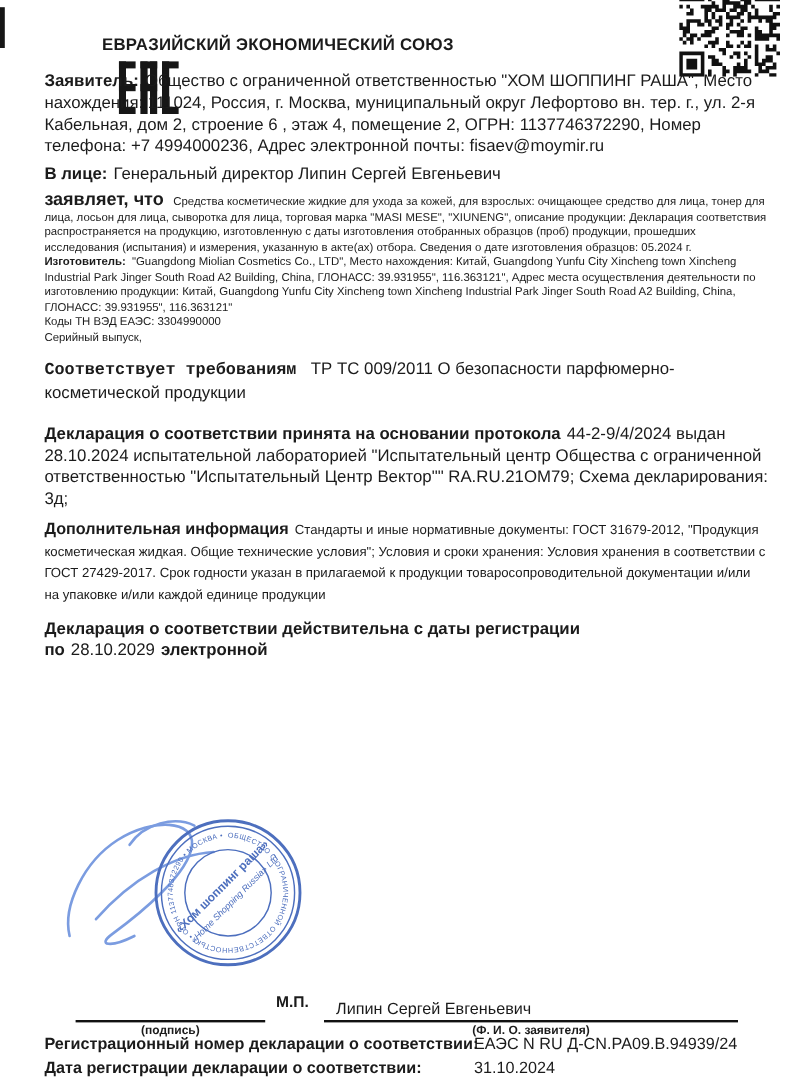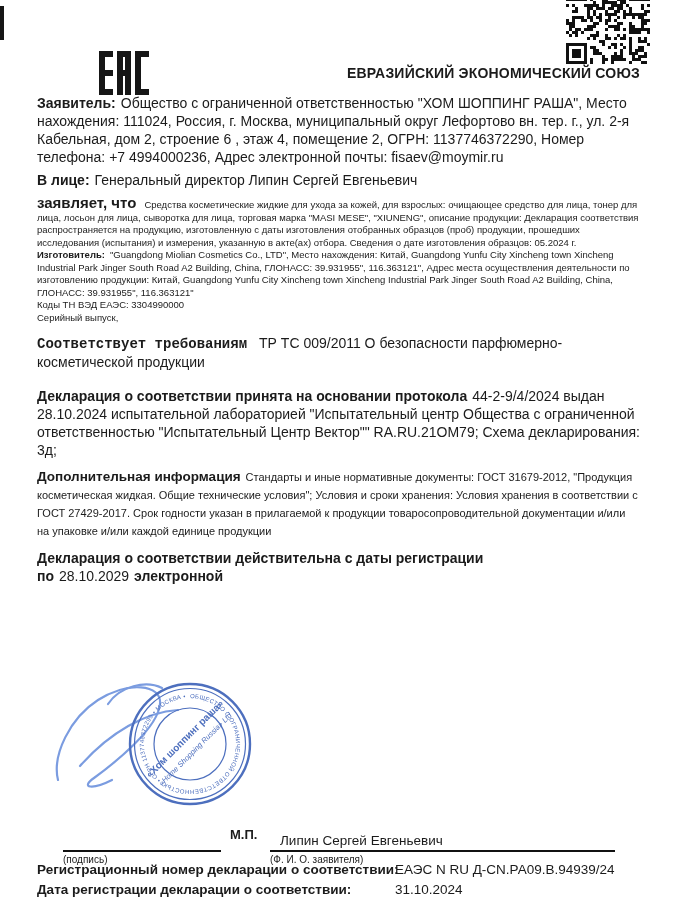--- a/index.html
+++ b/index.html
@@ -4,40 +4,40 @@
 <style>
   html,body{margin:0;padding:0;background:#e8e8e8;}
   .page{
     position:relative;width:675px;height:900px;background:#ffffff;overflow:hidden;
     font-family:"Liberation Sans",sans-serif;color:#1b1b1b;margin:0 auto;
   }
   .edge-artifact{position:absolute;left:0;top:6px;width:4px;height:34px;background:#161616;}
   .eac{position:absolute;left:99px;top:51px;}
   .qr{position:absolute;left:566px;top:-20px;}
   .content{position:absolute;left:37px;top:0;width:603px;}
-  .titles{padding-top:64px;text-align:right;padding-left:48px;}
+  .titles{padding-top:28px;text-align:left;padding-left:48px;}
   .t1{font-weight:bold;font-size:14px;line-height:18px;letter-spacing:.2px;}
   .t2{font-weight:bold;font-size:14px;line-height:18px;margin-top:6px;letter-spacing:.2px;}
   p{margin:0;}
   .body{font-size:14px;line-height:18px;}
   .small{font-size:9.5px;line-height:12.5px;}
   .addl-text{font-size:11px;line-height:15px;}
   .b{font-weight:bold;}
   .lbl{margin-right:5px;}
   .gap{margin-right:12px;font-family:Liberation Mono, monospace;}
   .dl{font-weight:bold;font-size:15px;margin-right:8px;}
   .mt12{margin-top:12px;} .mt5{margin-top:5px;} .mt8{margin-top:8px;}
   .mt10{margin-top:10px;} .mt16{margin-top:16px;}
   .abs{position:absolute;}
   .mp{left:230px;top:827px;font-weight:bold;font-size:13px;}
   .sig-name{left:280px;top:833px;font-size:13.5px;}
   .line{height:2px;background:#111;top:850px;}
   .line-left{left:63px;width:158px;}
   .line-right{left:270px;width:345px;}
-  .cap{top:854px;font-size:10px;text-align:left;}
+  .cap{top:854px;font-size:10px;text-align:center;font-weight:bold;}
   .cap-left{left:63px;width:158px;}
   .cap-right{left:270px;width:345px;}
   .reg-label{left:37px;font-weight:bold;font-size:13.5px;line-height:18px;}
   .reg-value{left:395px;font-size:13.5px;line-height:18px;}
   .row1{top:861px;} .row2{top:881px;}
   .stamp-svg{position:absolute;left:50px;top:670px;}
 </style>
 </head>
 <body>
 

